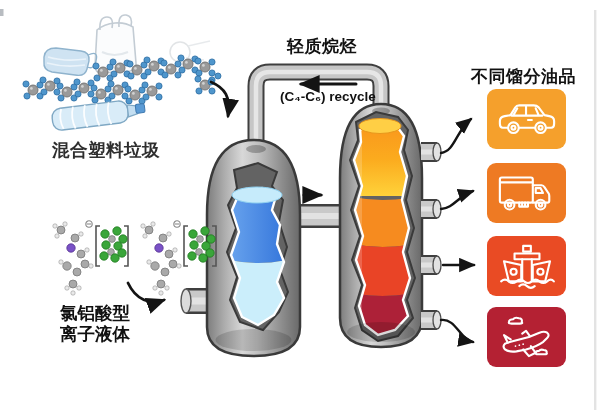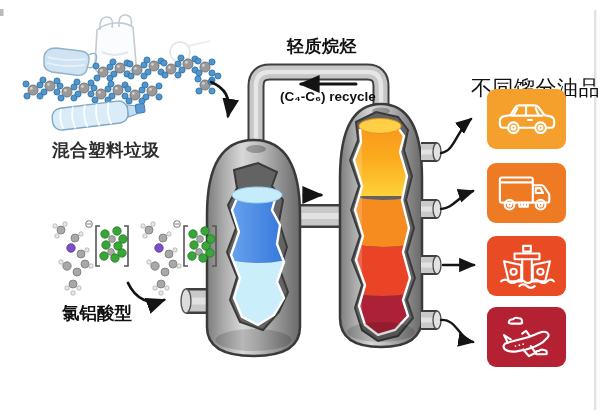--- a/index.html
+++ b/index.html
@@ -5,22 +5,22 @@
   html,body{margin:0;padding:0;background:#fff;}
   .canvas{
     position:relative;width:600px;height:419px;background:#ffffff;overflow:hidden;
     font-family:"Liberation Sans","DejaVu Sans",sans-serif;
   }
   .canvas svg{position:absolute;left:0;top:0;}
   .lbl{position:absolute;color:#111;white-space:nowrap;}
   .lbl-waste{left:52px;top:138px;font-size:17.5px;font-weight:600;color:#2e2e2e;letter-spacing:0.5px;text-align:center;}
   .lbl-alkanes{left:287px;top:35px;font-size:17px;font-weight:700;letter-spacing:0.5px;}
   .lbl-recycle{left:280px;top:89px;font-size:13.5px;font-weight:700;}
-  .lbl-oils{left:471px;top:74px;font-size:21px;font-weight:400;letter-spacing:0.5px;}
-  .lbl-il{left:44px;top:303px;width:106px;text-align:center;font-size:17.5px;font-weight:700;line-height:21px;white-space:normal;}
+  .lbl-oils{left:471px;top:65px;font-size:17px;font-weight:700;letter-spacing:0.5px;}
+  .lbl-il{left:60px;top:303px;width:106px;text-align:left;font-size:17.5px;font-weight:700;line-height:21px;white-space:normal;}
   .product{
     position:absolute;left:487px;width:79px;height:60px;border-radius:9px;
     display:flex;align-items:center;justify-content:center;
   }
   .product svg{position:static;}
   .p0{top:89px;} .p1{top:163px;} .p2{top:236px;} .p3{top:307px;}
   .icon-stroke{stroke:#ffffff;fill:none;stroke-width:2.2;stroke-linecap:round;stroke-linejoin:round;}
 </style>
 </head>
 <body>
@@ -245,20 +245,21 @@
     <path d="M441,320 C456,318 460,340 473,342" stroke-width="2.4" marker-end="url(#ah)"></path>
   </g>
 </svg>
 
 <div class="lbl lbl-waste">混合塑料垃圾</div>
 <div class="lbl lbl-recycle">(C₄-C₆) recycle</div>
 <div class="lbl lbl-alkanes">轻质烷烃</div>
 <div class="lbl lbl-oils">不同馏分油品</div>
 <div class="lbl lbl-il">
   <div>氯铝酸型</div>
+  <div>离子液体</div>
 </div>
 
 <div class="product p0" style="background: rgb(245, 160, 44);">
   <svg width="62" height="46" viewBox="0 0 64 46">
     <g class="icon-stroke">
       <path d="M12,32 L7,32 Q4,32 4,28 L4,25 Q4,21 9,20 L15,19 L20,11 Q21,9 24,9 L39,9 Q42,9 44,11 L50,19 L55,20 Q60,21 60,25 L60,28 Q60,32 57,32 L52,32"></path>
       <path d="M24,32 L40,32"></path>
       <path d="M22,12 L18,19 M31,10 L31,19 M41,12 L44,19 M16,19.5 L48,19.5"></path>
       <path d="M33,24 L37,24"></path>
       <circle cx="18" cy="32" r="5.5"></circle>

